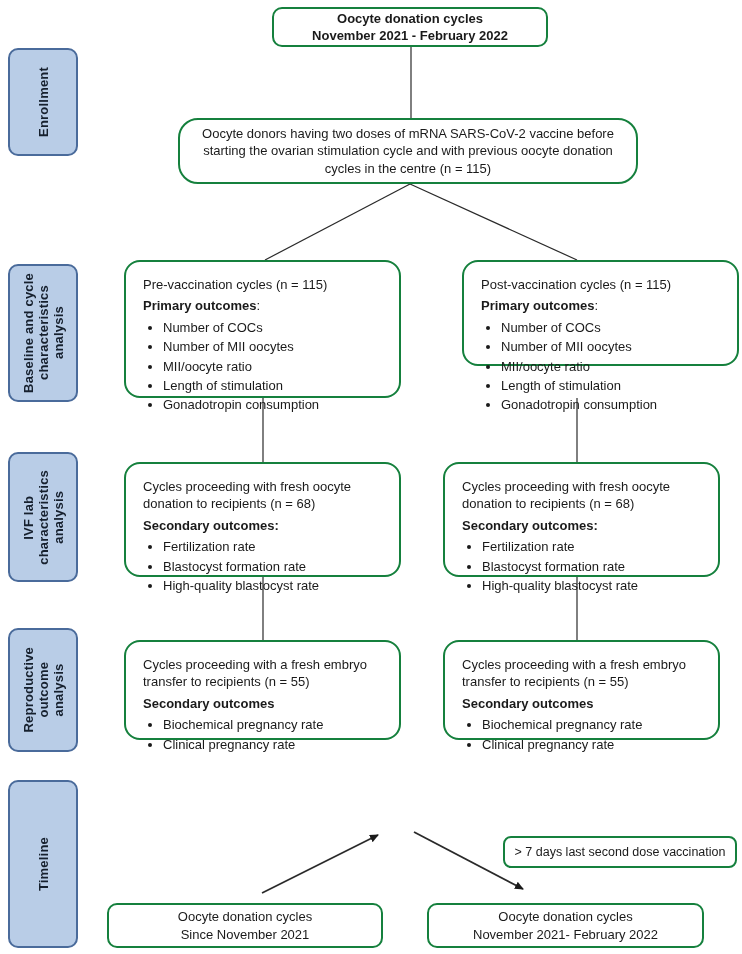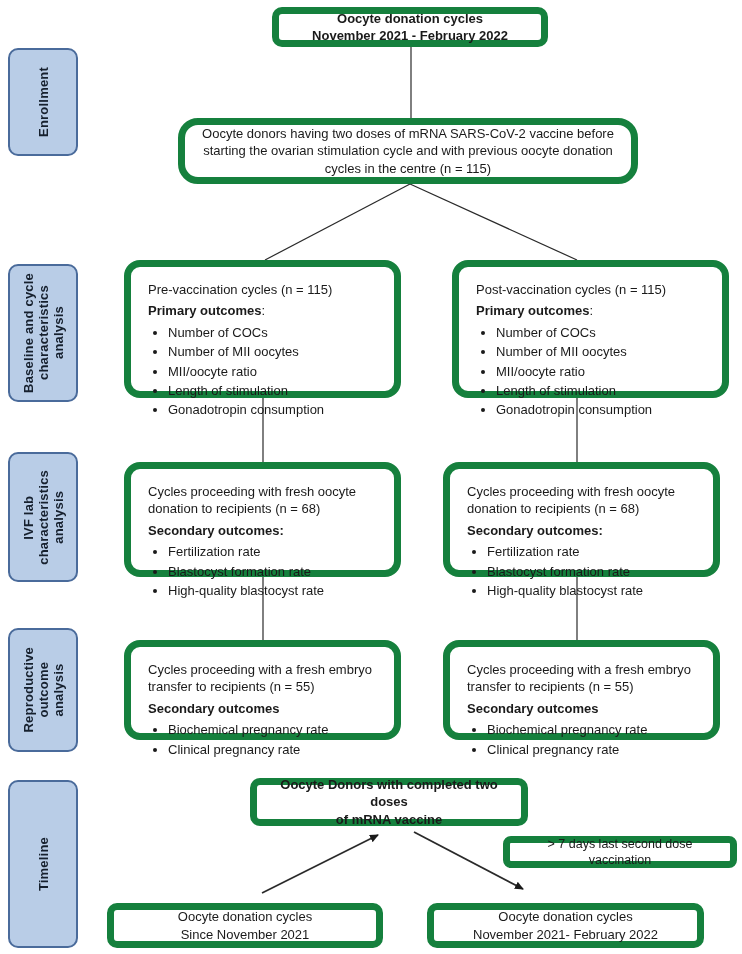--- a/index.html
+++ b/index.html
@@ -5,21 +5,21 @@
   html,body { margin:0; padding:0; background:#ffffff; }
   .canvas {
     position:relative; width:742px; height:954px; background:#ffffff;
     font-family:"Liberation Sans", sans-serif; color:#1a1a1a; overflow:hidden;
   }
   svg.overlay { position:absolute; left:0; top:0; z-index:0; }
   svg.overlay line { stroke:#2a2a2a; stroke-width:1.2; }
   svg.overlay line.arrow { stroke-width:1.8; }
 
   .box {
-    position:absolute; background:#fff; border:7px solid #15803d;
+    position:absolute; background:#fff; border:2px solid #15803d;
     border-radius:14px; box-sizing:border-box; z-index:1;
   }
   .center-box {
     display:flex; align-items:center; justify-content:center;
     text-align:center; white-space:pre-line; font-size:13px; line-height:1.32;
     padding:2px 8px;
   }
   .bold { font-weight:bold; }
 
   .side {
@@ -95,21 +95,21 @@
     <p><b>Primary outcomes</b><span>:</span></p>
     <ul>
       <li>Number of COCs</li>
       <li>Number of MII oocytes</li>
       <li>MII/oocyte ratio</li>
       <li>Length of stimulation</li>
       <li>Gonadotropin consumption</li>
     </ul>
   </div>
 
-  <div class="box content-box" style="left:452px; top:260px; width:277px; height:138px;">
+  <div class="box content-box" style="left:462px; top:260px; width:277px; height:106px;">
     <p class="intro">Post-vaccination cycles (n = 115)</p>
     <p><b>Primary outcomes</b><span>:</span></p>
     <ul>
       <li>Number of COCs</li>
       <li>Number of MII oocytes</li>
       <li>MII/oocyte ratio</li>
       <li>Length of stimulation</li>
       <li>Gonadotropin consumption</li>
     </ul>
   </div>
@@ -149,22 +149,20 @@
   <div class="box content-box" style="left:443px; top:640px; width:277px; height:100px;">
     <p class="intro">Cycles proceeding with a fresh embryo
 transfer to recipients (n = 55)</p>
     <p><b>Secondary outcomes</b><span></span></p>
     <ul>
       <li>Biochemical pregnancy rate</li>
       <li>Clinical pregnancy rate</li>
     </ul>
   </div>
 
-  <div class="box center-box bold" style="left:250px; top:778px; width:278px; height:48px; border-radius:10px;">Oocyte Donors with completed two doses
-of mRNA vaccine</div>
 
   <div class="box center-box" style="left:503px; top:836px; width:234px; height:32px; border-radius:8px; font-size:12.5px;text-align:center;">&gt; 7 days last second dose vaccination</div>
 
   <div class="box center-box" style="left:107px; top:903px; width:276px; height:45px; border-radius:10px;">Oocyte donation cycles
 Since November 2021</div>
 
   <div class="box center-box" style="left:427px; top:903px; width:277px; height:45px; border-radius:10px;">Oocyte donation cycles
 November 2021- February 2022</div>
 
 </div>

